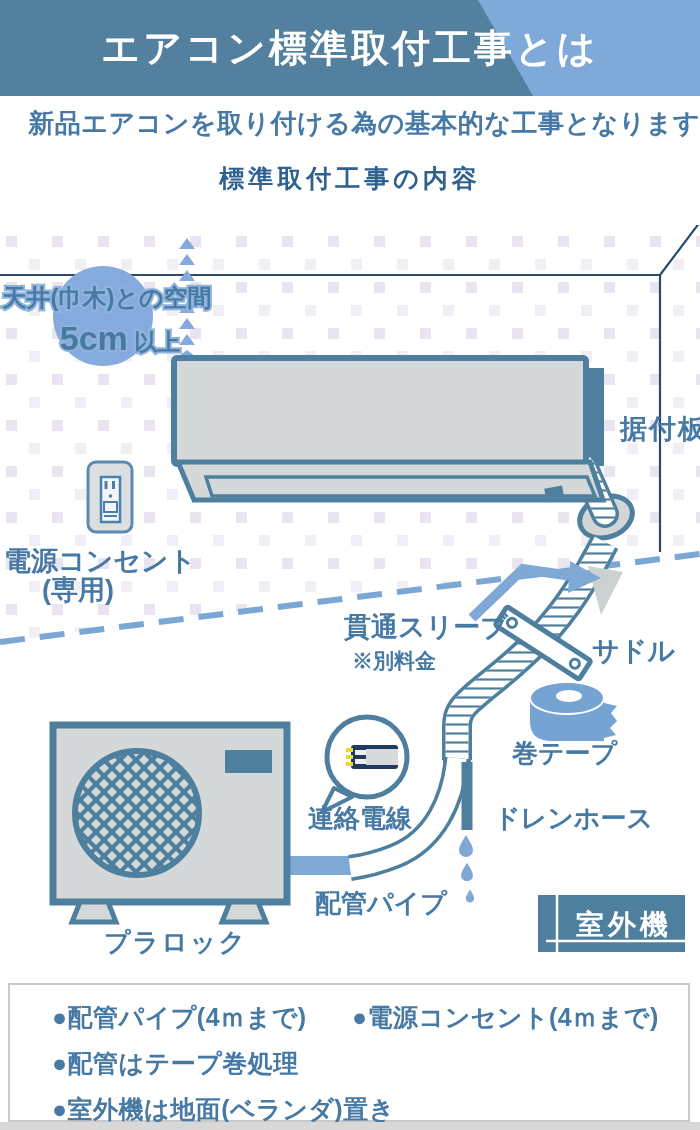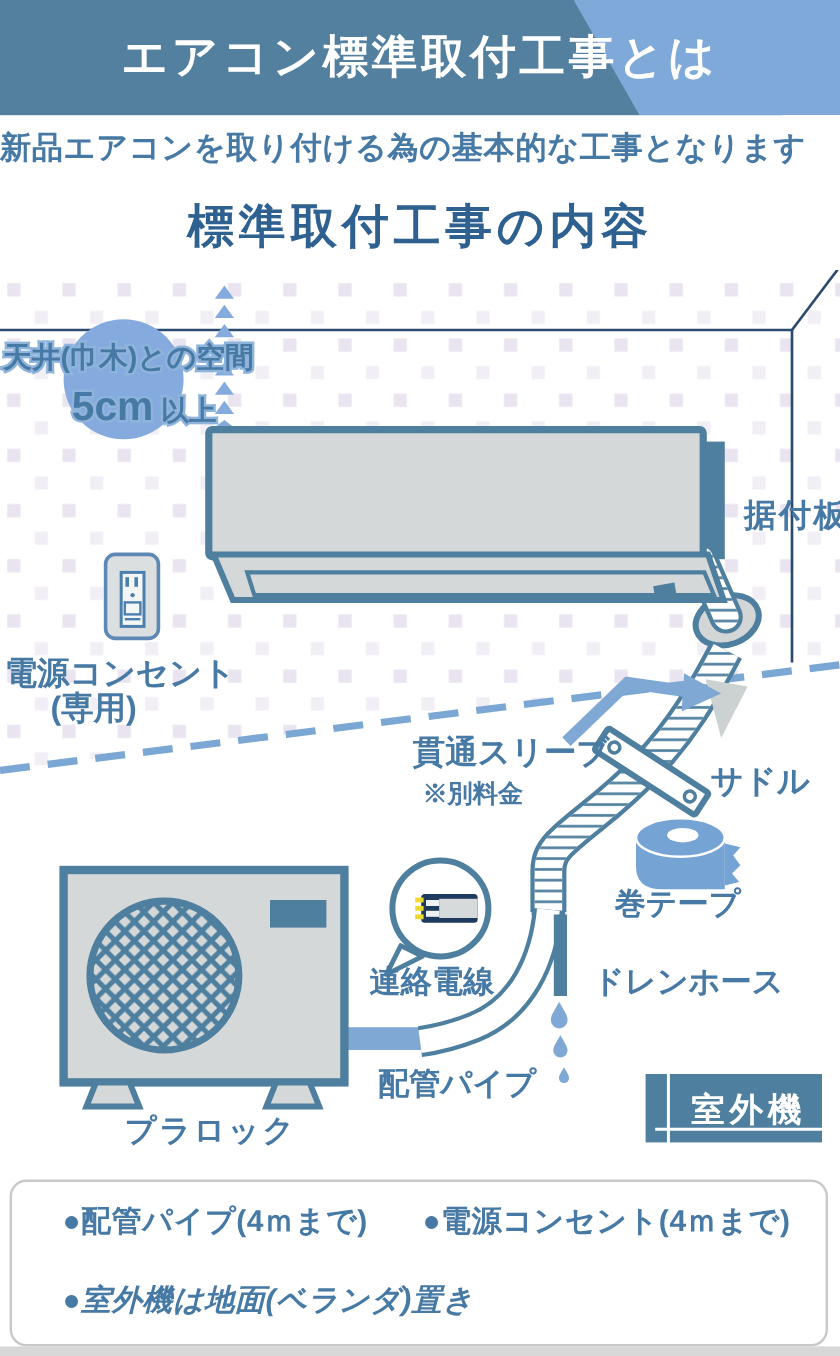--- a/index.html
+++ b/index.html
@@ -5,34 +5,34 @@
   html,body{margin:0;padding:0;background:#fff;}
   .page{position:relative;width:700px;height:1130px;background:#fff;overflow:hidden;
         font-family:"Liberation Sans",sans-serif;}
   
   .band{position:absolute;top:0;left:0;width:652px;height:96px;background:#54809f;}
   .band-light{position:absolute;top:0;left:0;width:700px;height:96px;background:#7fa9d8;
         clip-path:polygon(478px 0,700px 0,700px 96px,533px 96px);}
   .band-title{position:absolute;top:0;left:0;width:700px;height:96px;line-height:96px;
         text-align:center;color:#ffffff;font-size:38px;font-weight:bold;letter-spacing:3px;}
   
-  .intro{position:absolute;top:106px;left:0;width:700px;text-align:left;
+  .intro{position:absolute;top:106px;left:0;width:700px;text-align:right;
         color:#4779a5;font-size:26px;font-weight:bold;letter-spacing:0.5px;}
   .section-title{position:absolute;top:162px;left:0;width:700px;text-align:center;
-        color:#2e6090;font-size:39px;font-weight:bold;letter-spacing:4px;}
+        color:#2e6090;font-size:25px;font-weight:bold;letter-spacing:4px;}
   
   .diagram{position:absolute;top:225px;left:0;width:700px;height:750px;}
   .dlabel{font-family:"Liberation Sans",sans-serif;font-weight:bold;fill:#4779a5;}
   
   .notes{position:absolute;top:983px;left:8px;width:682px;height:139px;background:#fff;
-        border:2px solid #c9c9c9;border-radius:14px;box-sizing:border-box;
+        border:2px solid #c9c9c9;border-radius:0;box-sizing:border-box;
         padding:16px 0 0 42px;display:grid;grid-template-columns:300px auto;
         row-gap:13px;color:#4779a5;font-size:25px;font-weight:bold;}
   .note-item{white-space:nowrap;letter-spacing:0.5px;}
-  .note-span{grid-column:1 / -1;font-style:italic;}
+  .note-span{grid-column:1 / -1;}
   .bottom-strip{position:absolute;top:1122px;left:0;width:700px;height:8px;background:#d8d8d8;}
 </style>
 </head>
 <body>
 
 <div class="page">
 
   <div class="band">
     <div class="band-light"></div>
     <div class="band-title">エアコン標準取付工事とは</div>
@@ -187,17 +187,18 @@
     <text class="dlabel" x="512" y="762" font-size="26">巻テープ</text>
     <text class="dlabel" x="494" y="827" font-size="26">ドレンホース</text>
     <text class="dlabel" x="308" y="827" font-size="26">連絡電線</text>
     <text class="dlabel" x="315" y="912" font-size="26">配管パイプ</text>
     <text class="dlabel" x="104" y="951" font-size="26" letter-spacing="2">プラロック</text>
   </svg>
 
   <div class="notes">
     <div class="note-item">●配管パイプ(4ｍまで)</div>
     <div class="note-item">●電源コンセント(4ｍまで)</div>
+    <div class="note-item">●配管はテープ巻処理</div>
     <div class="note-item note-span">●室外機は地面(ベランダ)置き</div>
   </div>
 
   <div class="bottom-strip"></div>
 </div>
 
 </body></html>

